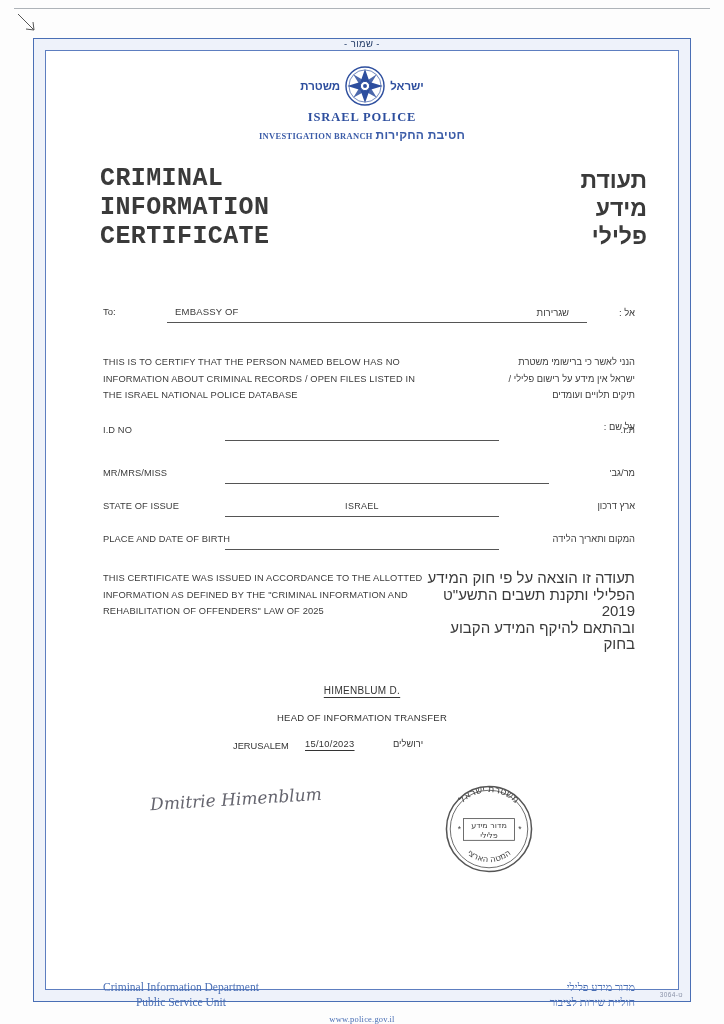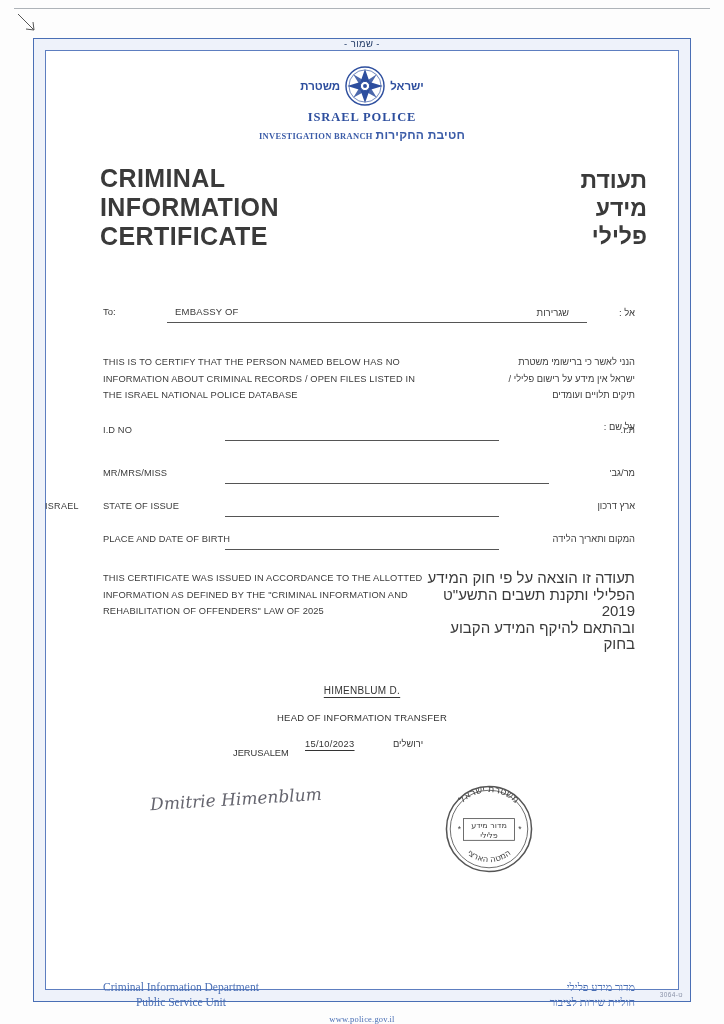--- a/index.html
+++ b/index.html
@@ -79,21 +79,21 @@
   }
   .org-branch .he{font-weight:bold;font-size:12px;}
   .org-branch .en{font-family:"Liberation Serif", serif;font-weight:bold;font-size:8.5px;letter-spacing:.3px;}
 
   
   .titles{
     position:relative;margin-top:22px;height:92px;
   }
   .title-en{
     position:absolute;left:55px;top:0;
-    font-family:Liberation Sans, sans-serif;
+    font-family:Liberation Mono, monospace;
     font-size:25px;font-weight:bold;color:#3a3a3a;
     line-height:29px;letter-spacing:.4px;
   }
   .title-he{
     position:absolute;right:32px;top:2px;
     direction:rtl;text-align:right;
     font-size:23px;font-weight:bold;color:#3a3a3a;
     line-height:28px;
   }
 
@@ -128,21 +128,21 @@
   .fields{position:relative;margin-top:12px;}
   .field-top-he{
     position:absolute;right:44px;top:0;direction:rtl;font-size:9.3px;color:#3a3a3a;
   }
   .field{
     position:relative;height:25px;
   }
   .f-en{position:absolute;left:58px;top:3px;font-size:9.3px;color:#3a3a3a;letter-spacing:.1px;}
   .f-he{position:absolute;right:44px;top:3px;direction:rtl;font-size:9.3px;color:#3a3a3a;}
   .f-val{
-    position:absolute;left:0;right:0;top:3px;
+    position:absolute;left:0;right:0;top:3px;text-align:center;
     font-size:9px;color:#3a3a3a;letter-spacing:.3px;
   }
   .f-line{position:absolute;height:1px;background:#555;top:18px;}
 
   
   .para2{position:relative;margin-top:14px;min-height:76px;}
   .para2-en{
     position:absolute;left:58px;top:0;width:340px;
     font-size:9.3px;color:#3a3a3a;line-height:16.5px;letter-spacing:.15px;
   }
@@ -157,21 +157,21 @@
   .sig-name{
     font-size:10px;color:#333;letter-spacing:.3px;
     text-decoration:underline;text-underline-offset:3px;
     display:inline-block;
   }
   .sig-title{margin-top:14px;font-size:9.5px;color:#333;letter-spacing:.2px;}
   .sig-place-row{
     margin-top:16px;position:relative;height:16px;
     font-size:9.3px;color:#333;
   }
-  .sp-en{position:absolute;left:188px;top:9px;text-align:center;}
+  .sp-en{position:absolute;left:188px;top:2px;text-align:center;}
   .sp-date{
     position:absolute;left:260px;top:0;
     text-decoration:underline;text-underline-offset:2.5px;letter-spacing:.3px;
   }
   .sp-he{position:absolute;left:348px;top:0;direction:rtl;}
 
   
   .marks{position:relative;height:110px;margin-top:22px;}
   .handsig{
     position:absolute;left:105px;top:12px;

